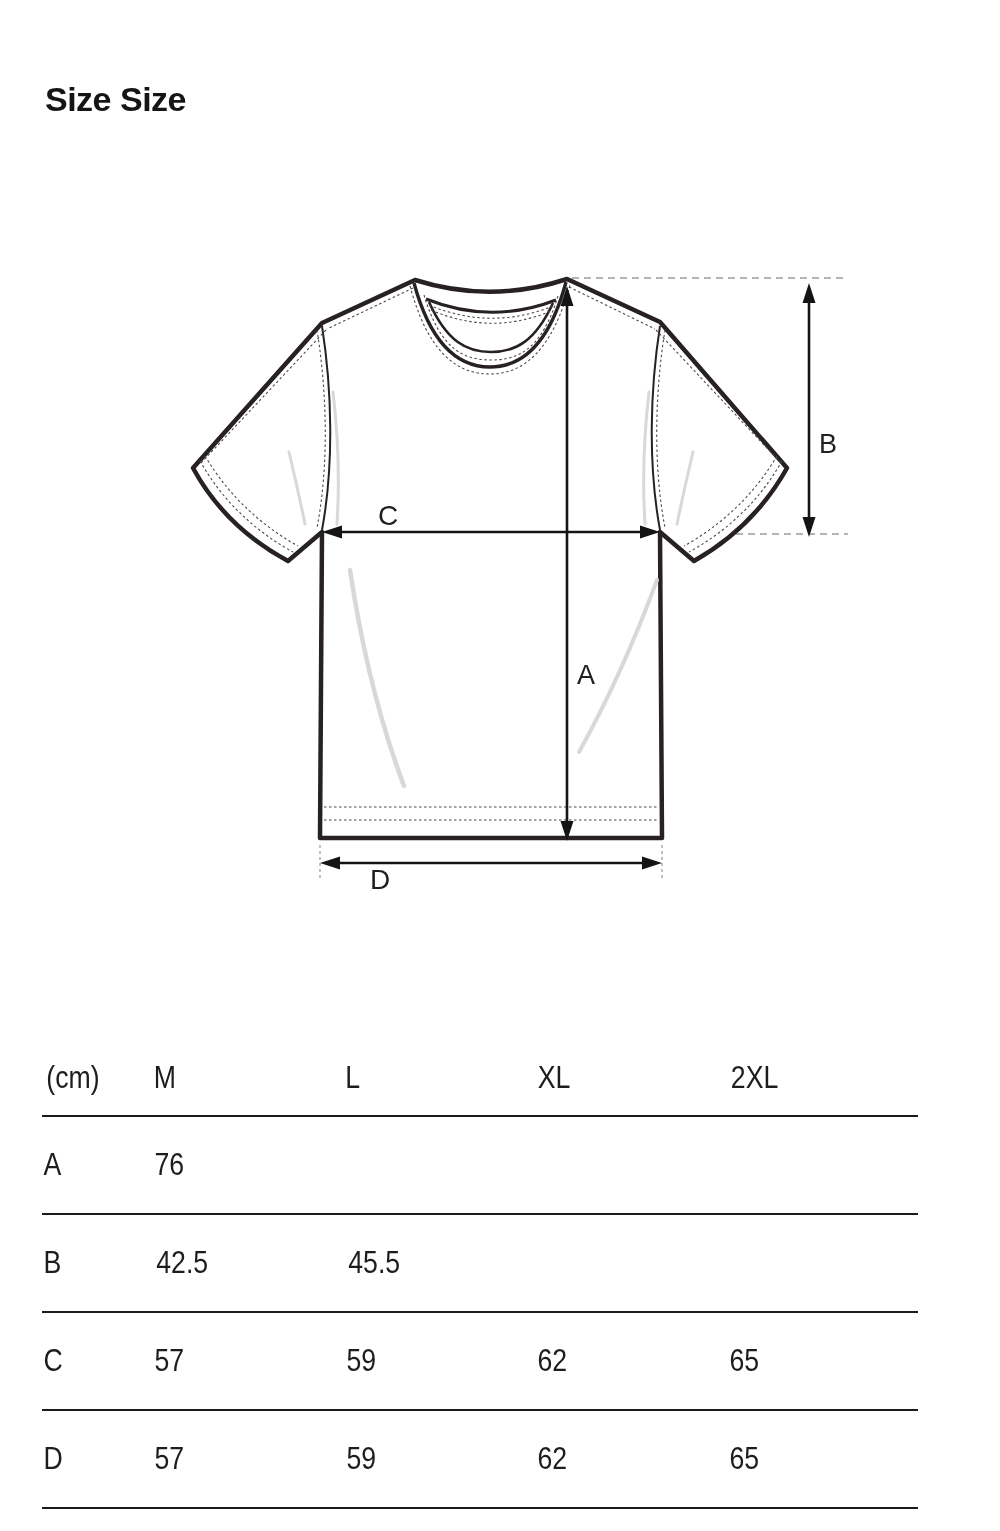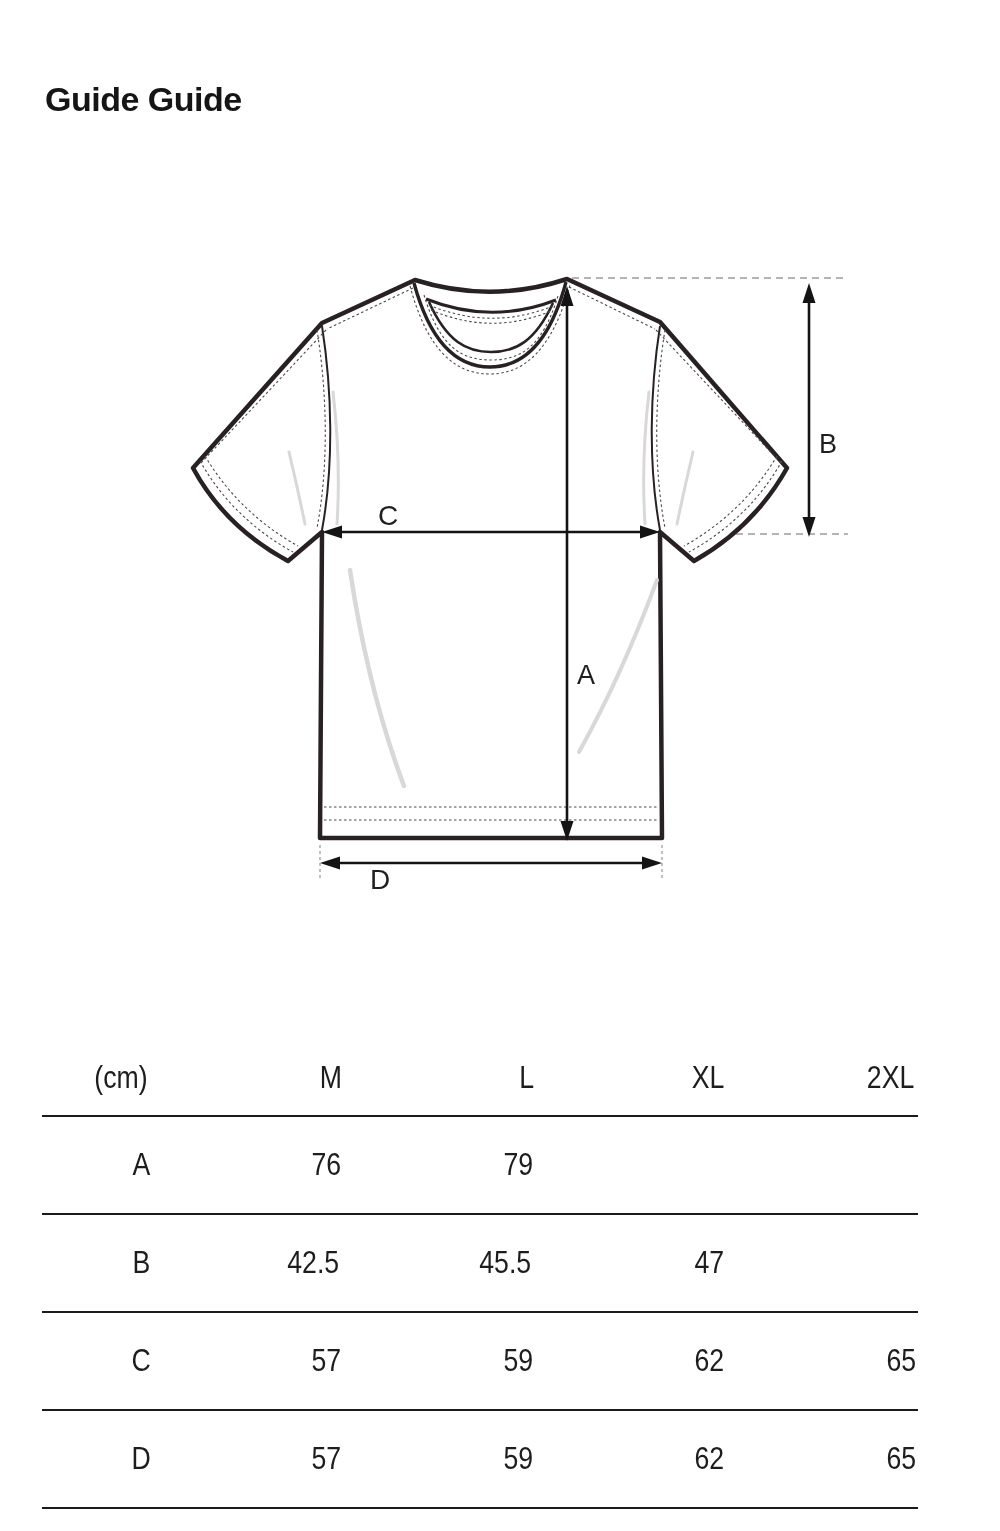--- a/index.html
+++ b/index.html
@@ -6,33 +6,33 @@
   .page{position:relative;width:1000px;height:1531px;background:#ffffff;overflow:hidden;
         font-family:"Liberation Sans", sans-serif;color:#1d1d1d;}
   .title{position:absolute;left:45px;top:80px;margin:0;font-size:34px;font-weight:700;
          letter-spacing:-0.5px;color:#151515;}
   .diagram{position:absolute;left:0;top:0;width:1000px;height:1000px;}
 
   
   .size-table{position:absolute;left:42px;top:1040px;width:876px;font-size:31px;}
   .trow{display:flex;align-items:center;height:98px;border-bottom:2px solid #1b1b1b;box-sizing:border-box;}
   .trow.thead{height:77px;}
-  .tcell{text-align:right;}
+  .tcell{text-align:left;}
   .tcell.lbl{width:110px;}
   .tcell.val{width:191.5px;}
   .cnd{display:inline-block;transform:scaleX(0.86);transform-origin:center;}
 
   .dim-label{font-family:"Liberation Sans", sans-serif;fill:#1f1f1f;}
 </style>
 </head>
 <body>
 
 <div class="page">
 
-  <h1 class="title">Guide Guide</h1>
+  <h1 class="title">Size Size</h1>
 
   <svg class="diagram" viewBox="0 0 1000 1000" xmlns="http://www.w3.org/2000/svg">
 
     <g stroke="#b4b4b4" stroke-width="2" fill="none" stroke-dasharray="7 5">
       <line x1="572" y1="278" x2="848" y2="278"></line>
       <line x1="736" y1="534" x2="848" y2="534"></line>
     </g>
     <g stroke="#a6a6a6" stroke-width="1.4" fill="none" stroke-dasharray="3 3">
       <line x1="320" y1="845" x2="320" y2="880"></line>
       <line x1="662" y1="845" x2="662" y2="880"></line>
@@ -120,28 +120,26 @@
       <div class="tcell lbl"><span class="cnd">(cm)</span></div>
       <div class="tcell val"><span class="cnd">M</span></div>
       <div class="tcell val"><span class="cnd">L</span></div>
       <div class="tcell val"><span class="cnd">XL</span></div>
       <div class="tcell val"><span class="cnd">2XL</span></div>
     </div>
 
     <div class="trow">
       <div class="tcell lbl"><span class="cnd">A</span></div>
       <div class="tcell val"><span class="cnd">76</span></div>
-      <div class="tcell val"><span class="cnd">79</span></div>
     </div>
 
     <div class="trow">
       <div class="tcell lbl"><span class="cnd">B</span></div>
       <div class="tcell val"><span class="cnd">42.5</span></div>
       <div class="tcell val"><span class="cnd">45.5</span></div>
-      <div class="tcell val"><span class="cnd">47</span></div>
     </div>
 
     <div class="trow">
       <div class="tcell lbl"><span class="cnd">C</span></div>
       <div class="tcell val"><span class="cnd">57</span></div>
       <div class="tcell val"><span class="cnd">59</span></div>
       <div class="tcell val"><span class="cnd">62</span></div>
       <div class="tcell val"><span class="cnd">65</span></div>
     </div>
 

